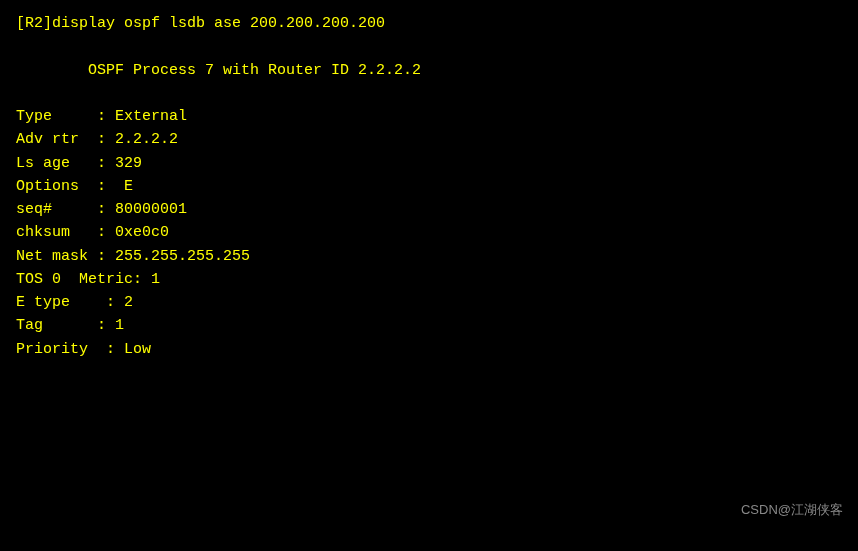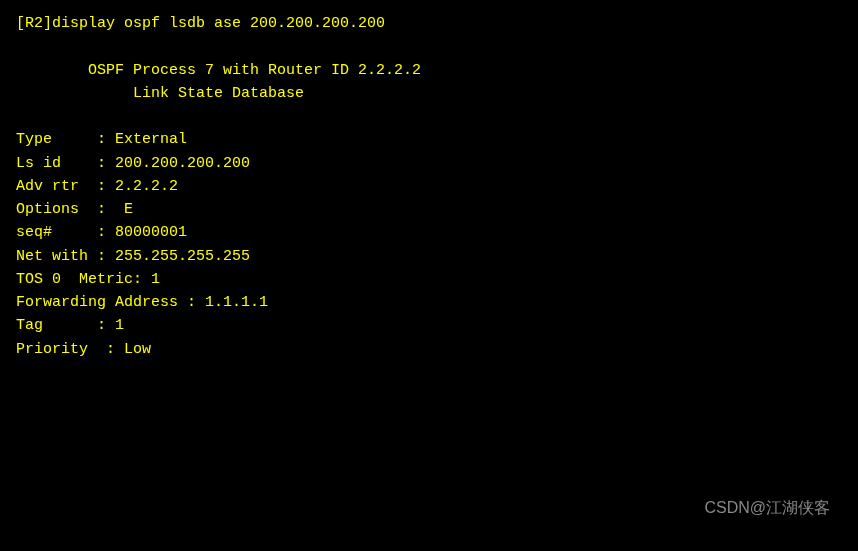--- a/index.html
+++ b/index.html
@@ -31,54 +31,54 @@
       white-space: pre;
     }
 
     .yellow {
       color: #ffff00;
     }
 
     .watermark {
       position: absolute;
       bottom: 10px;
-      right: 28px;
+      right: 15px;
       color: #888888;
-      font-size: 16px;
+      font-size: 13px;
       font-family: Arial, sans-serif;
     }
 
     .empty-line {
       line-height: 1.55;
       height: 1.55em;
     }
   </style>
 </head>
 <body>
 
 <div class="terminal">
 
   <div class="line yellow">[R2]display ospf lsdb ase 200.200.200.200</div>
 
   <div class="empty-line"></div>
 
   <div class="line yellow">        OSPF Process 7 with Router ID 2.2.2.2</div>
-  <div class="line yellow">             Link State Database</div>
 
   <div class="empty-line"></div>
 
   <div id="fields-container">
       <div class="line yellow">Type     : External</div>
-      <div class="line yellow">Ls id    : 200.200.200.200</div>
       <div class="line yellow">Adv rtr  : 2.2.2.2</div>
+      <div class="line yellow">Ls age   : 329</div>
       <div class="line yellow">Options  :  E</div>
       <div class="line yellow">seq#     : 80000001</div>
-      <div class="line yellow">Net with : 255.255.255.255</div>
+      <div class="line yellow">chksum   : 0xe0c0</div>
+      <div class="line yellow">Net mask : 255.255.255.255</div>
       <div class="line yellow">TOS 0  Metric: 1</div>
-      <div class="line yellow">Forwarding Address : 1.1.1.1</div>
+      <div class="line yellow">E type    : 2</div>
       <div class="line yellow">Tag      : 1</div>
       <div class="line yellow">Priority  : Low</div>
     </div>
 
   <div class="empty-line"></div>
 
 
   <div class="watermark">CSDN@江湖侠客</div>
 </div>
 

